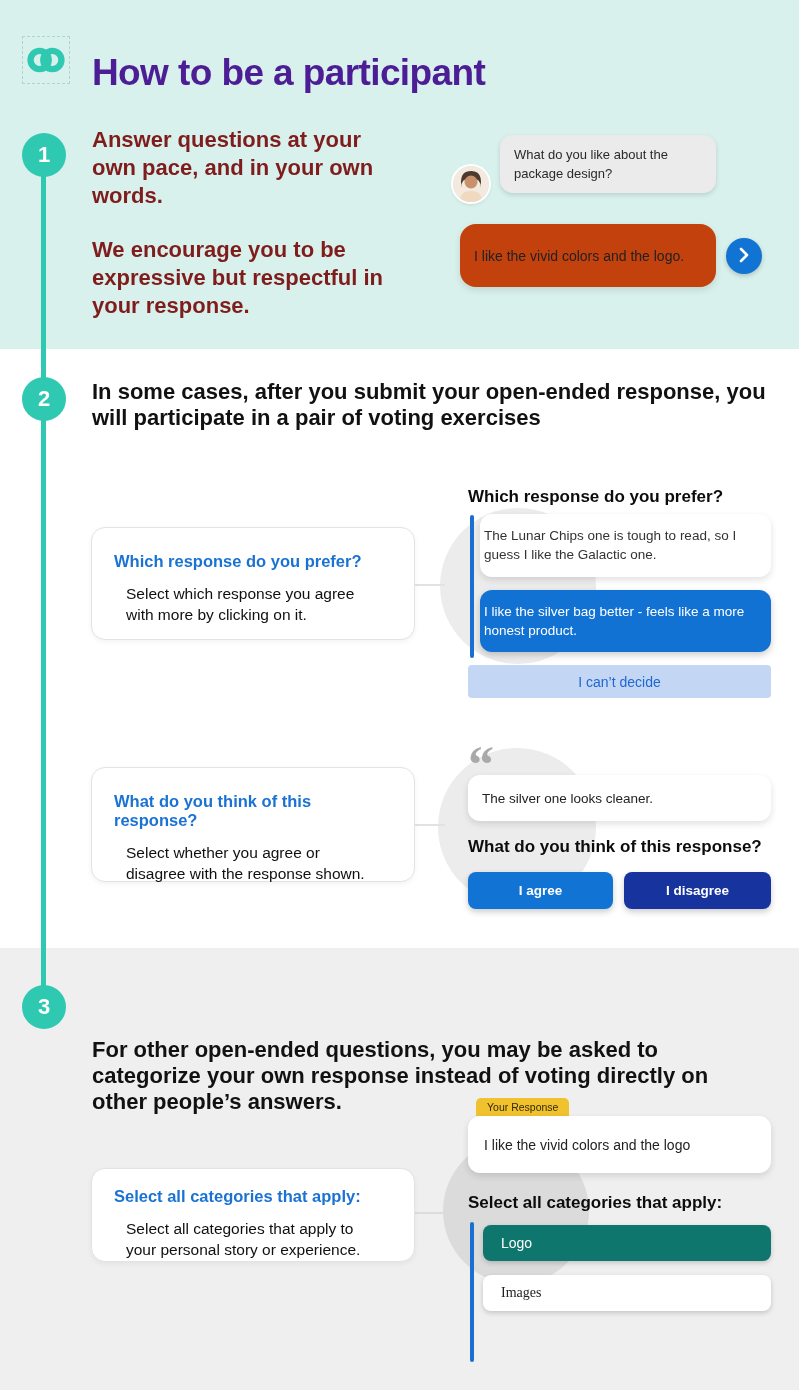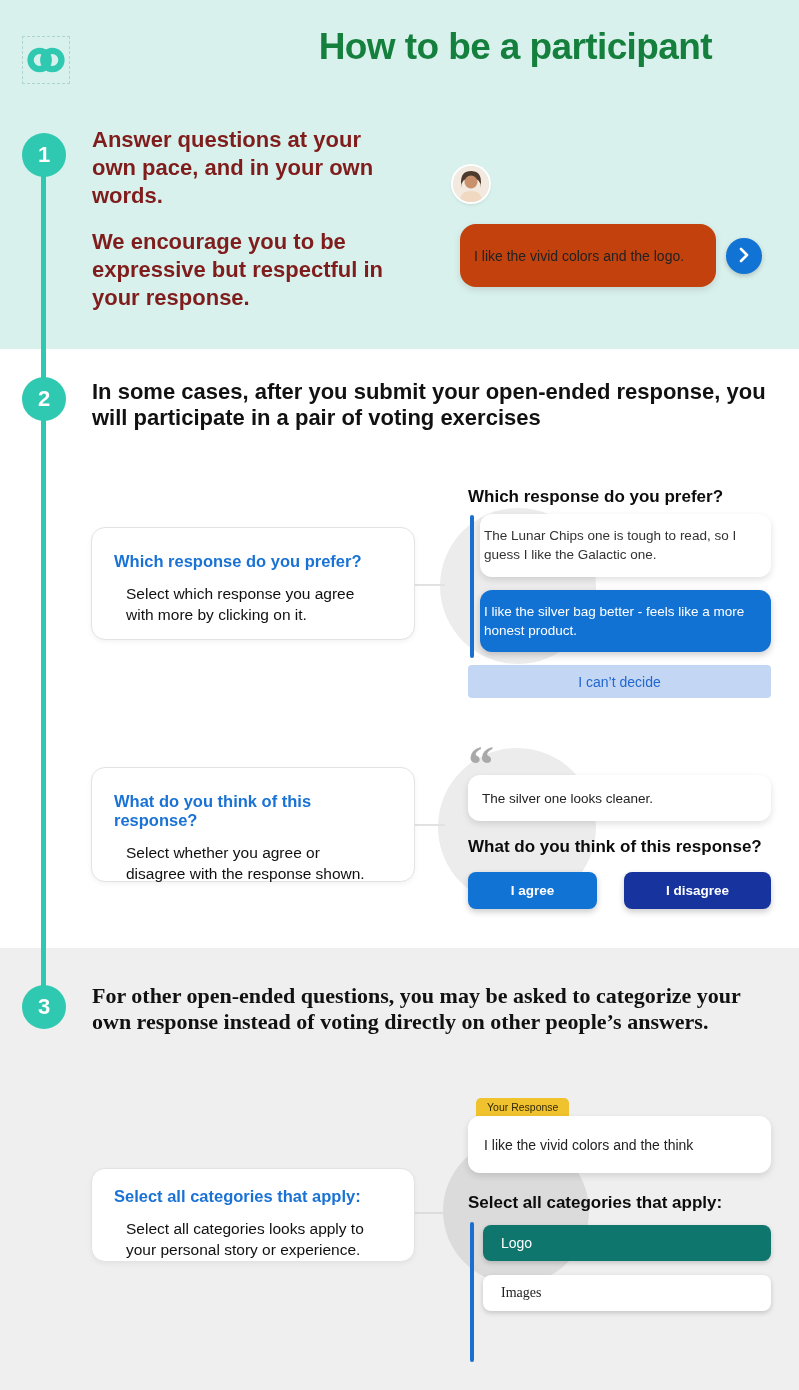--- a/index.html
+++ b/index.html
@@ -8,34 +8,34 @@
   .abs{position:absolute;}
 
   
   .sec-mint{left:0;top:0;width:799px;height:349px;background:#d9f1ec;}
   .sec-white{left:0;top:349px;width:799px;height:599px;background:#ffffff;}
   .sec-gray{left:0;top:948px;width:799px;height:442px;background:#efefef;}
 
   
   .logo-box{left:22px;top:36px;width:48px;height:48px;display:flex;align-items:center;justify-content:center;
             outline:1px dashed rgba(140,190,180,.55);outline-offset:-1px;}
-  .page-title{left:92px;top:26px;width:620px;font-size:37px;font-weight:800;letter-spacing:-.6px;color:#15803d;text-align:right;}
+  .page-title{left:92px;top:52px;width:620px;font-size:37px;font-weight:800;letter-spacing:-.6px;color:#4c1d95;}
 
   
   .tl-line{left:41px;top:155px;width:5px;height:833px;background:#2fc8b0;border-radius:3px;}
   .step-badge{width:44px;height:44px;border-radius:50%;background:#2fc8b0;color:#ffffff;
               display:flex;align-items:center;justify-content:center;font-size:22px;font-weight:700;z-index:3;}
   .badge1{left:22px;top:133px;} .badge2{left:22px;top:377px;} .badge3{left:22px;top:985px;}
 
   
   .step1-para{left:92px;width:305px;font-size:22px;line-height:28px;font-weight:700;color:#7f1d1d;}
-  .p1{top:126px;} .p2{top:228px;}
+  .p1{top:126px;} .p2{top:236px;}
   .step-head{left:92px;font-size:22px;line-height:26px;font-weight:700;color:#111;}
   .head2{top:379px;width:680px;}
-  .head3{top:983px;width:665px;font-family:Liberation Serif, serif;}
+  .head3{top:1037px;width:665px;}
 
   
   .q-bubble{left:500px;top:135px;width:216px;min-height:34px;background:#ebebeb;border-radius:13px;
             box-shadow:0 2px 5px rgba(0,0,0,.14);padding:10px 14px;font-size:13px;line-height:19px;color:#2a2a2a;box-sizing:border-box;}
   .avatar{left:453px;top:166px;width:36px;height:36px;border-radius:50%;overflow:hidden;
           box-shadow:0 0 0 2px #ffffff,0 2px 4px rgba(0,0,0,.15);}
   .a-bubble{left:460px;top:224px;width:256px;height:63px;background:#c2410c;border-radius:16px;
             box-shadow:0 3px 7px rgba(0,0,0,.12);display:flex;align-items:center;padding-left:14px;
             font-size:14px;color:#222;box-sizing:border-box;}
   .send-btn{left:726px;top:238px;width:36px;height:36px;border-radius:50%;background:#1173d4;border:none;
@@ -70,21 +70,21 @@
                z-index:2;cursor:pointer;}
 
   
   .quote-mark{left:468px;top:735px;font-family:"Liberation Serif","DejaVu Serif",serif;font-size:52px;
               font-weight:700;color:#a9a9a9;z-index:2;}
   .quote-card{left:468px;top:775px;width:303px;height:46px;background:#ffffff;border-radius:12px;
               box-shadow:0 3px 7px rgba(0,0,0,.12);display:flex;align-items:center;padding-left:14px;
               font-size:13.5px;color:#222;box-sizing:border-box;z-index:1;}
   .vote-btn{top:872px;height:37px;border:none;border-radius:8px;color:#ffffff;font-weight:700;font-size:13.5px;
             font-family:inherit;z-index:2;position:absolute;box-shadow:0 3px 6px rgba(0,0,0,.2);cursor:pointer;}
-  .agree{left:468px;width:129px;background:#1173d4;}
+  .agree{left:468px;width:145px;background:#1173d4;}
   .disagree{left:624px;width:147px;background:#17349e;}
 
   
   .resp-tag{left:476px;top:1098px;background:#f0c22e;border-radius:5px 5px 0 0;padding:3px 11px 3px 11px;
             font-size:10.5px;font-weight:400;color:#33290a;z-index:2;}
   .resp-card{left:468px;top:1116px;width:303px;height:57px;background:#ffffff;border-radius:12px;
              box-shadow:0 3px 7px rgba(0,0,0,.12);display:flex;align-items:center;padding-left:16px;
              font-size:14px;color:#222;box-sizing:border-box;z-index:2;}
   .cat-btn{left:483px;width:288px;height:36px;border:none;border-radius:8px;font-size:14px;font-family:inherit;
            display:flex;align-items:center;padding-left:18px;box-sizing:border-box;z-index:2;position:absolute;
@@ -112,20 +112,21 @@
   </div>
   <div class="abs page-title">How to be a participant</div>
 
   <div class="abs step-badge badge1">1</div>
   <div class="abs step-badge badge2">2</div>
   <div class="abs step-badge badge3">3</div>
 
   <div class="abs step1-para p1">Answer questions at your own pace, and in your own words.</div>
   <div class="abs step1-para p2">We encourage you to be expressive but respectful in your response.</div>
 
+  <div class="abs q-bubble">What do you like about the package design?</div>
   <div class="abs avatar">
     <svg width="36" height="36" viewBox="0 0 36 36">
       <circle cx="18" cy="18" r="18" fill="#f3e9df"></circle>
       <path d="M8 16 Q8 5 18 5 Q28 5 28 16 L28 22 Q28 12 18 12 Q8 12 8 22 Z" fill="#4d3a2e"></path>
       <circle cx="18" cy="16" r="6.5" fill="#c9906c"></circle>
       <path d="M7 36 Q7 25 18 25 Q29 25 29 36 Z" fill="#f0d9c0"></path>
     </svg>
   </div>
   <div class="abs a-bubble">I like the vivid colors and the logo.</div>
   <button class="abs send-btn">
@@ -161,22 +162,22 @@
   <div class="abs panel-title pt2">What do you think of this response?</div>
   <button class="vote-btn agree">I agree</button>
   <button class="vote-btn disagree">I disagree</button>
 
   <div class="abs step-head head3">For other open-ended questions, you may be asked to categorize your own response instead of voting directly on other people’s answers.</div>
 
   <div class="abs deco-circle dc3"></div>
   <div class="abs connector cn3"></div>
   <div class="abs instr-card c3">
     <p class="instr-title">Select all categories that apply:</p>
-    <p class="instr-body">Select all categories looks apply to your personal story or experience.</p>
+    <p class="instr-body">Select all categories that apply to your personal story or experience.</p>
   </div>
   <div class="abs resp-tag">Your Response</div>
-  <div class="abs resp-card">I like the vivid colors and the think</div>
+  <div class="abs resp-card">I like the vivid colors and the logo</div>
   <div class="abs panel-title pt3">Select all categories that apply:</div>
   <div class="abs vline vl3"></div>
   <button class="cat-btn cat-blue cb1">Logo</button>
   <button class="cat-btn cat-white cb2">Images</button>
 
 </div>
 
 </body></html>

